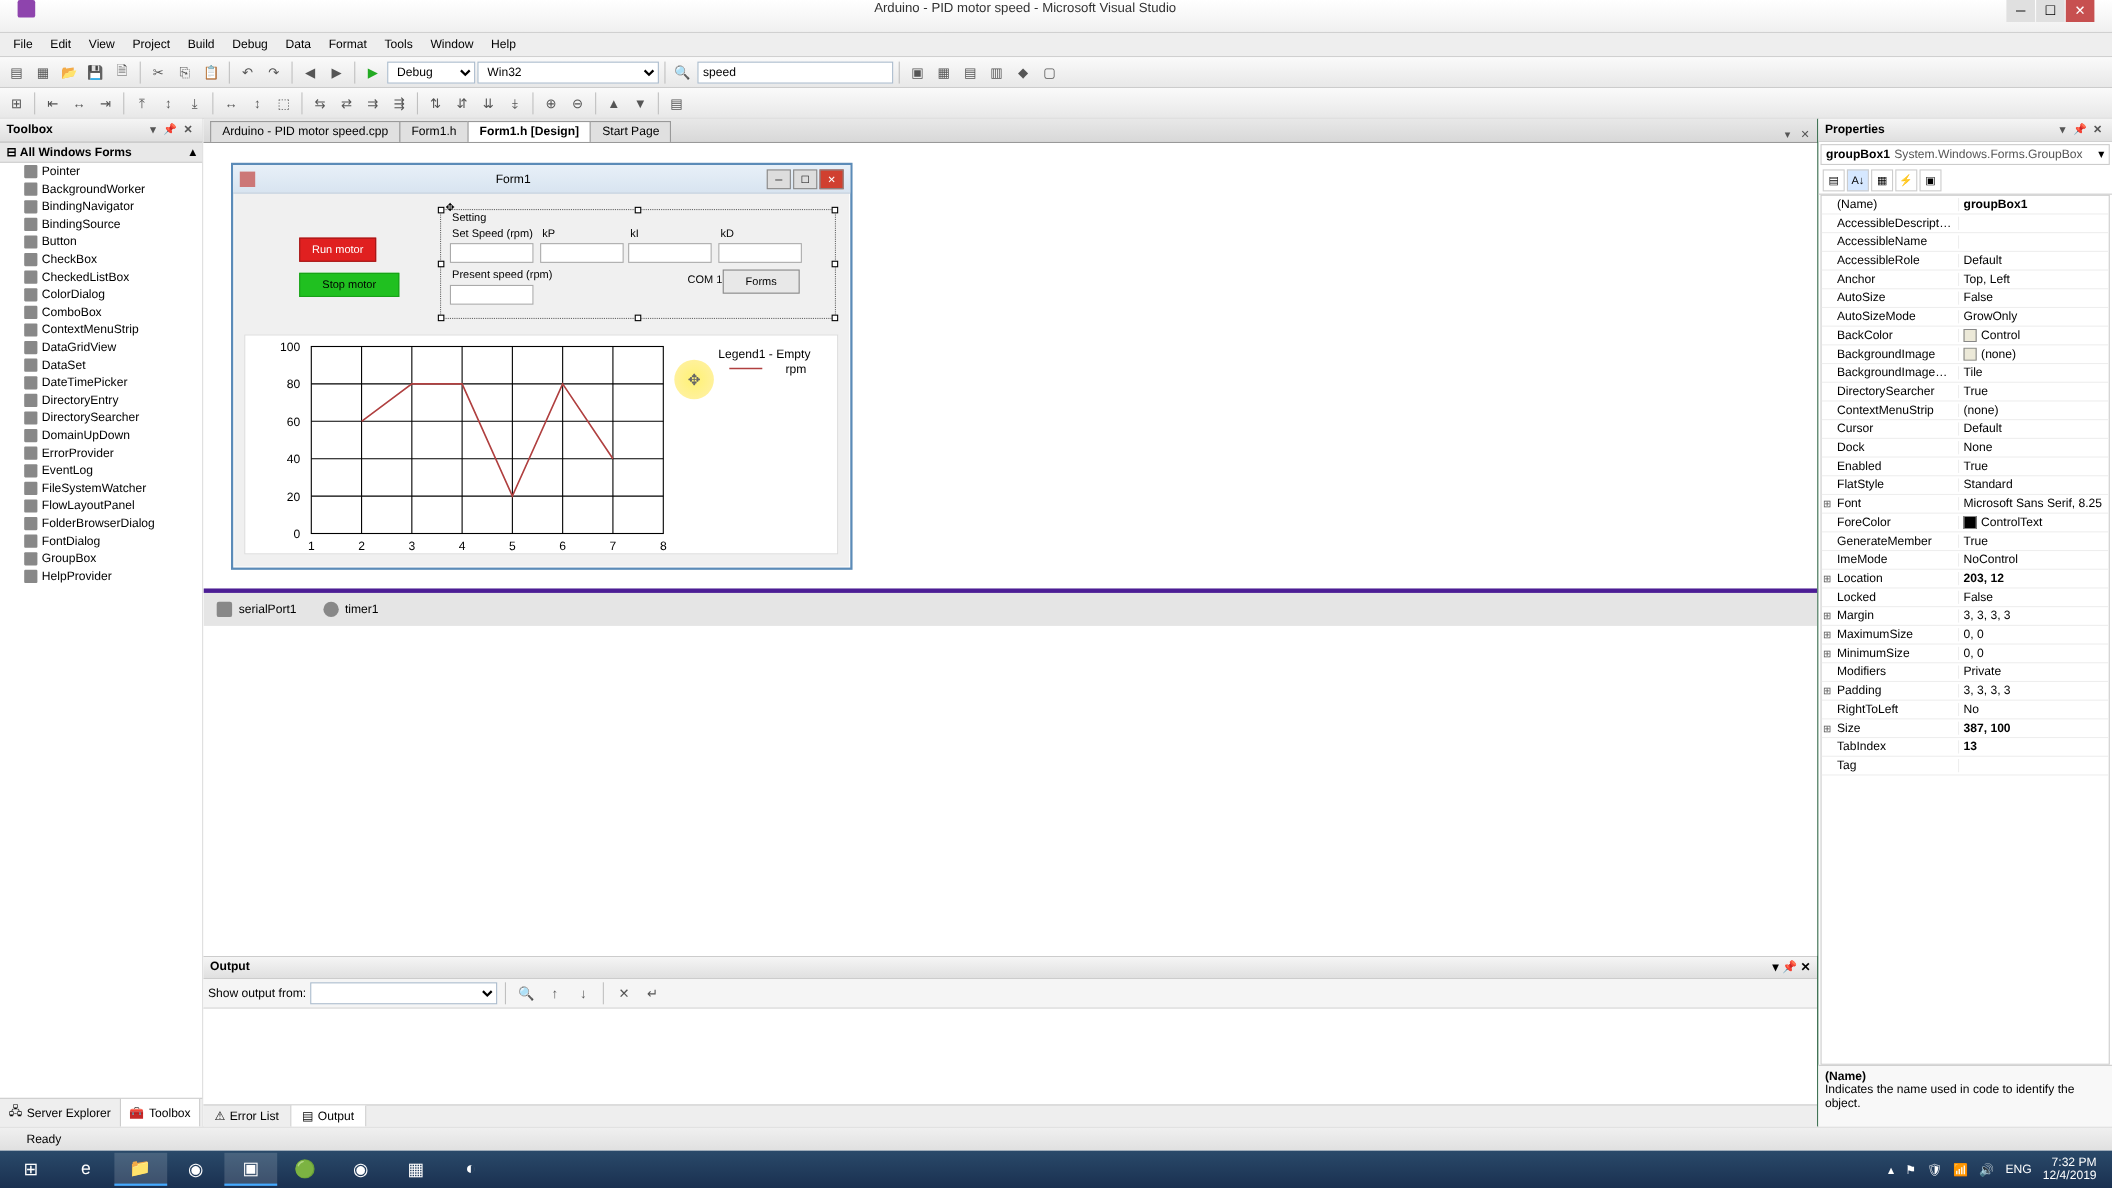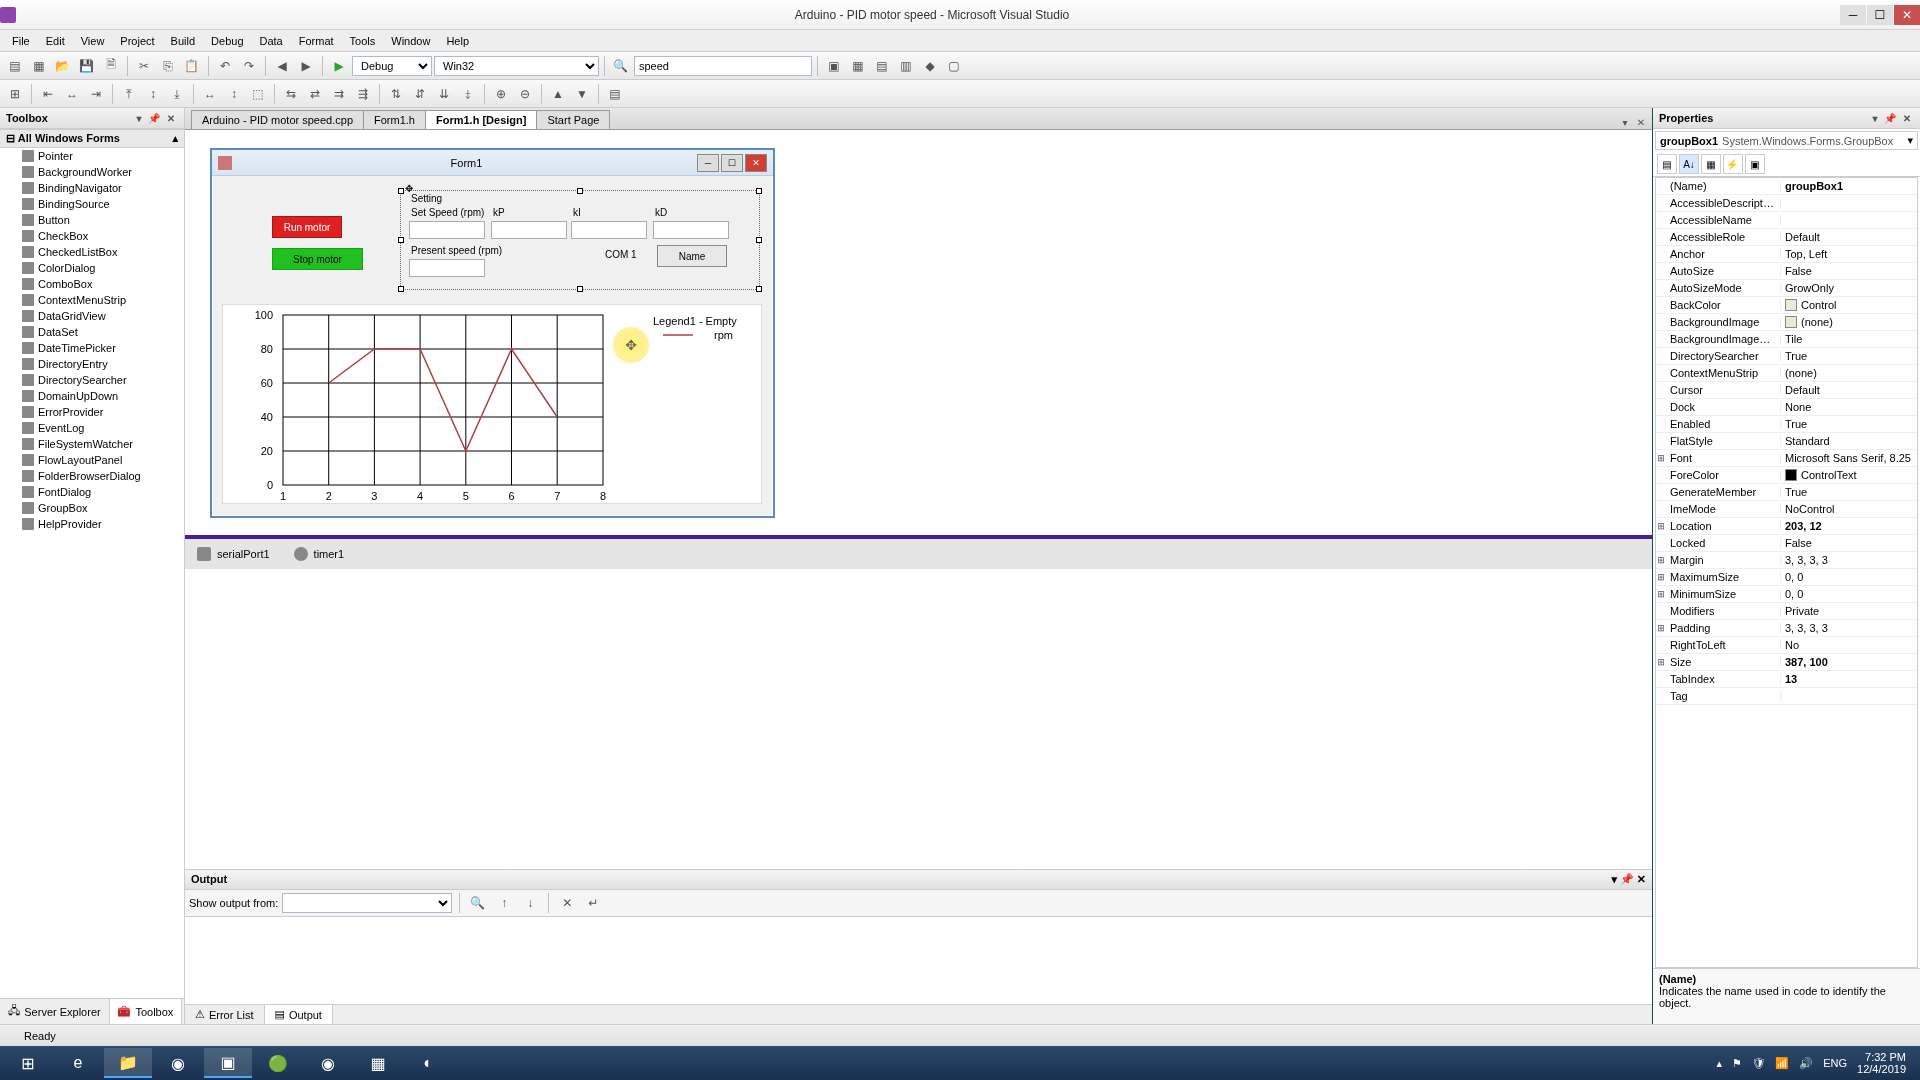--- a/index.html
+++ b/index.html
@@ -1,19 +1,19 @@
 <!DOCTYPE html>
 <html><head>
 <meta charset="utf-8">
 <style>
 * { margin: 0; padding: 0; box-sizing: border-box; font-family: "Segoe UI", Tahoma, sans-serif; font-size: 11px; }
 body { width: 1920px; height: 1080px; background: #fff; overflow: hidden; position: relative; }
 
 
-.titlebar { height: 30px; background: linear-gradient(#fff, #f0f0f0); display: flex; align-items: center; padding: 0 0; border-bottom: 1px solid #d0d0d0; }
+.titlebar { height: 30px; background: linear-gradient(#fff, #f0f0f0); display: flex; padding: 0 16px; border-bottom: 1px solid #d0d0d0; }
 .titlebar .icon { width: 16px; height: 16px; background: #8e44ad; border-radius: 2px; margin-right: 8px; }
 .titlebar .title { flex: 1; text-align: center; font-size: 12px; color: #333; }
 .titlebar .winbtns { display: flex; gap: 1px; }
 .titlebar .winbtn { width: 26px; height: 20px; display: flex; align-items: center; justify-content: center; font-size: 12px; cursor: pointer; }
 .titlebar .winbtn.close { background: #c75050; color: #fff; }
 .titlebar .winbtn.max { background: #e0e0e0; }
 .titlebar .winbtn.min { background: #e0e0e0; }
 
 
 .menubar { height: 22px; display: flex; align-items: center; padding: 0 4px; background: #eee; border-bottom: 1px solid #ccc; }
@@ -372,22 +372,22 @@
             <div class="gb-label" style="left:10px;top:16px">Set Speed (rpm)</div>
             <div class="gb-label" style="left:92px;top:16px">kP</div>
             <div class="gb-label" style="left:172px;top:16px">kI</div>
             <div class="gb-label" style="left:254px;top:16px">kD</div>
             <div class="gb-input" style="left:8px;top:30px;width:76px"></div>
             <div class="gb-input" style="left:90px;top:30px;width:76px"></div>
             <div class="gb-input" style="left:170px;top:30px;width:76px"></div>
             <div class="gb-input" style="left:252px;top:30px;width:76px"></div>
             <div class="gb-label" style="left:10px;top:54px">Present speed (rpm)</div>
             <div class="gb-input" style="left:8px;top:68px;width:76px"></div>
-            <div class="gb-label" style="left:204px;top:58px">COM 1</div>
-            <div class="gb-btn" style="left:256px;top:54px;width:70px">Name</div>
+            <div class="gb-label" style="left:224px;top:58px">COM 1</div>
+            <div class="gb-btn" style="left:256px;top:54px;width:70px">Forms</div>
           </div>
 
           <div class="chart-area">
             <svg width="540" height="200" viewBox="0 0 540 200">
               <g>
 
                 <g stroke="#000" stroke-width="1">
                   <rect x="60" y="10" width="320" height="170" fill="none"></rect>
                   <line x1="60" y1="44" x2="380" y2="44"></line>
                   <line x1="60" y1="78" x2="380" y2="78"></line>

